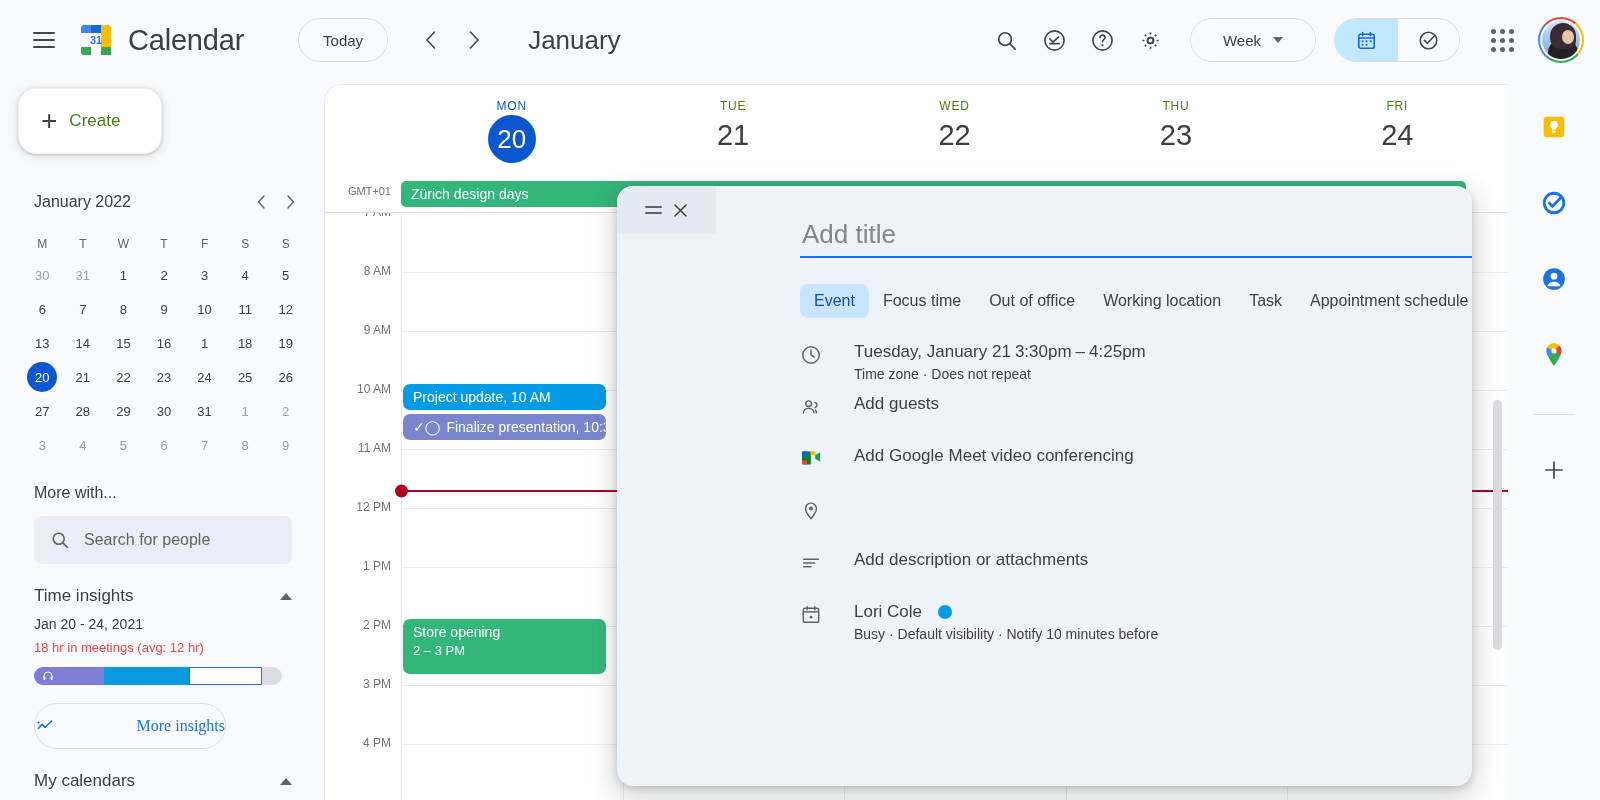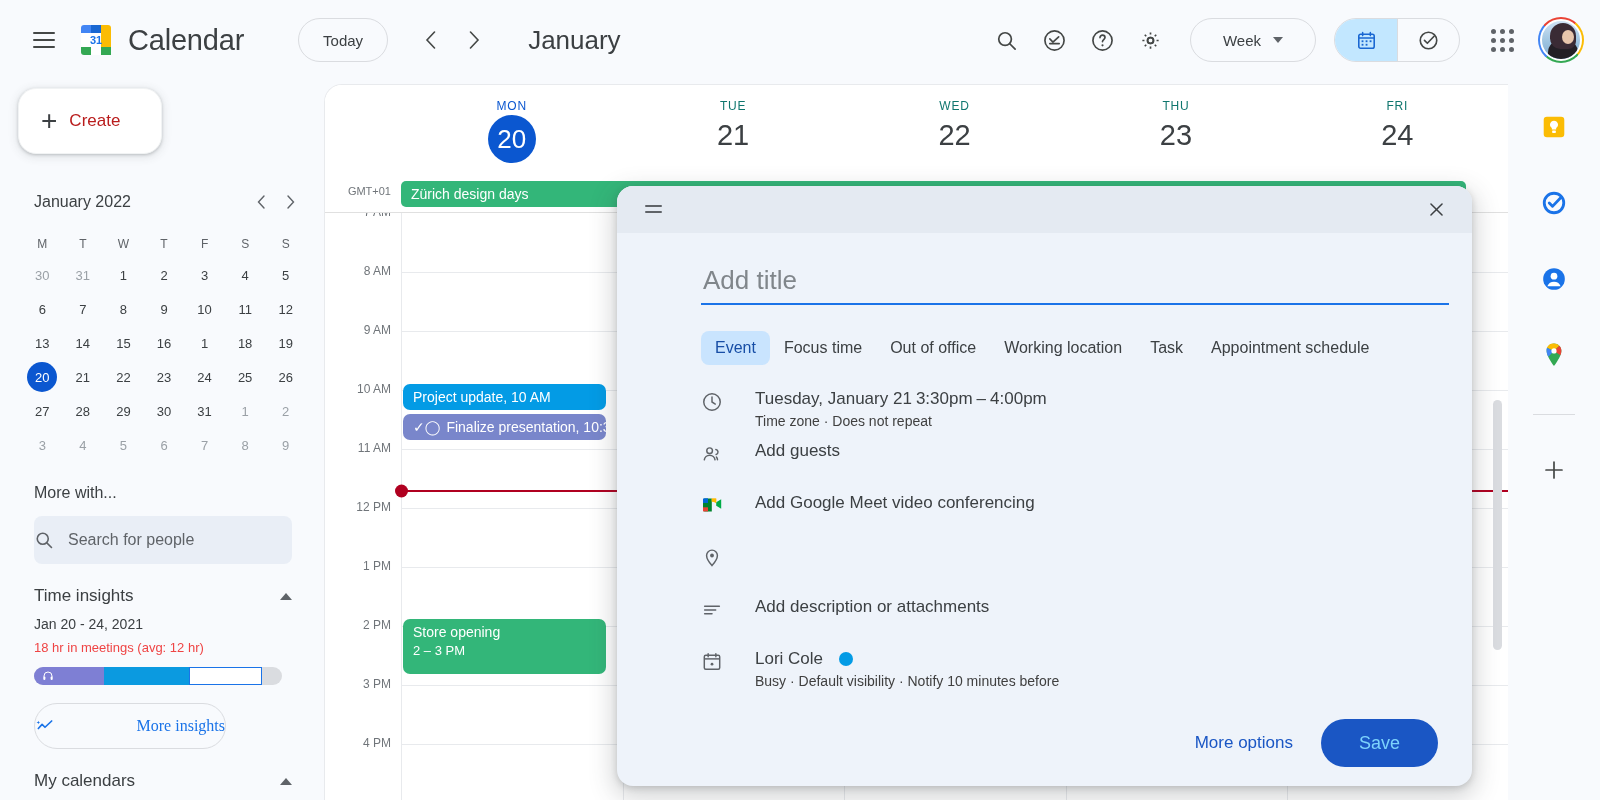--- a/index.html
+++ b/index.html
@@ -97,21 +97,21 @@
     position: absolute; top: 80px; left: 0; width: 324px; height: 720px; background: #f8fafd;
     padding: 0 0 0 0; overflow: hidden;
   }
   .create-btn {
     margin: 8px 0 0 18px; height: 66px; width: 144px; border-radius: 18px; background: #fff;
     border: 1px solid #f1f3f4; box-shadow: 0 1px 3px rgba(60,64,67,.25), 0 2px 8px 2px rgba(60,64,67,.10);
     display: flex; align-items: center; gap: 12px; padding-left: 22px; cursor: pointer;
     font-family: inherit;
   }
   .create-btn .plus { font-size: 28px; color: #3c4043; line-height: 1; font-weight: 300; }
-  .create-btn .ctext { font-size: 17px; color: #b91c1c; }
+  .create-btn .ctext { font-size: 17px; color: #4d7c0f; }
 
   .mini-cal { margin: 32px 0 0 22px; width: 284px; }
   .mini-head { display: flex; align-items: center; height: 32px; }
   .mini-title { font-size: 16px; color: #3c4043; flex: 1; padding-left: 12px; }
   .mini-nav { width: 30px; height: 30px; border: none; background: transparent; cursor: pointer;
               color: #5f6368; font-size: 17px; display:flex; align-items:center; justify-content:center; }
   .mini-grid { display: grid; grid-template-columns: repeat(7, 1fr); margin-top: 12px; }
   .mini-grid div {
     height: 34px; display: flex; align-items: center; justify-content: center;
     font-size: 13px; color: #3c4043;
@@ -120,21 +120,21 @@
   .mini-grid .muted { color: #9aa0a6; }
   .mini-grid .sel { color: #fff; }
   .mini-grid .sel span {
     width: 30px; height: 30px; border-radius: 50%; background: #0b57d0; color: #fff;
     display: flex; align-items: center; justify-content: center; font-size: 13px;
   }
 
   .meetwith { margin: 22px 0 0 34px; font-size: 16px; color: #3c4043; }
   .search-people {
     margin: 14px 0 0 34px; width: 258px; height: 48px; background: #e9eef6; border-radius: 8px;
-    display: flex; align-items: center; gap: 14px; cursor: text;
+    display: flex; align-items: center; gap: 14px; padding-left: 16px; cursor: text;
   }
   .search-people .ph { font-size: 16px; color: #5f6368; }
 
   .insights-head {
     margin: 22px 0 0 34px; width: 258px; display: flex; align-items: center; justify-content: space-between;
     cursor: pointer;
   }
   .insights-head .t { font-size: 17px; color: #3c4043; }
   .chev-up { width: 0; height: 0; border-left: 6px solid transparent; border-right: 6px solid transparent;
              border-bottom: 7px solid #5f6368; }
@@ -160,21 +160,21 @@
   .mycal-head .t { font-size: 17px; color: #3c4043; }
 
   
   .calwrap {
     position: absolute; left: 324px; top: 84px; width: 1184px; height: 716px;
     background: #fff; border-radius: 18px 0 0 0; overflow: hidden;
     border-left: 1px solid #e8eaed; border-top: 1px solid #e8eaed;
   }
   .daybar { height: 94px; display: flex; padding-left: 76px; background: #fff; }
   .daycol-head { flex: 1; display: flex; flex-direction: column; align-items: center; padding-top: 14px; }
-  .dow-l { font-size: 12px; letter-spacing: .8px; color: #0f766e; }
+  .dow-l { font-size: 12px; letter-spacing: .8px; color: #4d7c0f; }
   .dow-l.today { color: #0b57d0; }
   .dnum { font-size: 29px; color: #3c4043; margin-top: 6px; }
   .dnum.today {
     background: #0b57d0; color: #fff; width: 48px; height: 48px; border-radius: 50%;
     display: flex; align-items: center; justify-content: center; font-size: 26px; margin-top: 2px;
   }
 
   .allday {
     height: 34px; display: flex; align-items: flex-start; border-bottom: 1px solid #e0e0e0;
     position: relative;
@@ -223,21 +223,21 @@
   }
   .rail-btn { width: 42px; height: 42px; display:flex; align-items:center; justify-content:center;
               cursor:pointer; border-radius: 50%; }
   .rail-div { width: 42px; height: 1px; background: #dadce0; margin-top: 4px; }
 
   
   .dialog {
     position: absolute; left: 617px; top: 186px; width: 855px; height: 600px;
     background: #eef3fa; border-radius: 16px;
     box-shadow: 0 8px 24px 4px rgba(60,64,67,.22), 0 2px 6px rgba(60,64,67,.20);
-    overflow: hidden; display: flex; flex-direction: column;
+    overflow: hidden; display: flex; flex-direction: row;
   }
   .dlg-top {
     height: 48px; background: #e4eaf2; display: flex; align-items: center;
     padding: 0 18px 0 28px; cursor: move;
   }
   .drag-handle { display: flex; flex-direction: column; gap: 4px; }
   .drag-handle i { display: block; width: 17px; height: 2px; background: #5f6368; border-radius: 1px; }
   .dlg-top .sp { flex: 1; }
   .close-x { width: 36px; height: 36px; border:none; background:transparent; cursor:pointer;
              display:flex; align-items:center; justify-content:center; color:#3c4043; }
@@ -767,21 +767,21 @@
             <svg width="22" height="22" viewBox="0 0 24 24">
               <circle cx="12" cy="12" r="9" fill="none" stroke="#5f6368" stroke-width="1.6"></circle>
               <path d="M12 6.6V12l3.6 2.2" fill="none" stroke="#5f6368" stroke-width="1.6" stroke-linecap="round"></path>
             </svg>
           </span>
           <div class="content">
             <div class="main time-parts">
               <span class="d">Tuesday, January 21</span>
               <span class="d">3:30pm</span>
               <span class="sep">–</span>
-              <span class="d">4:00pm</span>
+              <span class="d">4:25pm</span>
             </div>
             <div class="sub">Time zone · Does not repeat</div>
           </div>
         </div>
 
         <div class="row">
           <span class="ico">
             <svg width="22" height="22" viewBox="0 0 24 24">
               <circle cx="9.4" cy="8.4" r="3.1" fill="none" stroke="#5f6368" stroke-width="1.6"></circle>
               <path d="M3.6 18.4a5.9 5.9 0 0 1 11.7 0" fill="none" stroke="#5f6368" stroke-width="1.6" stroke-linecap="round"></path>

